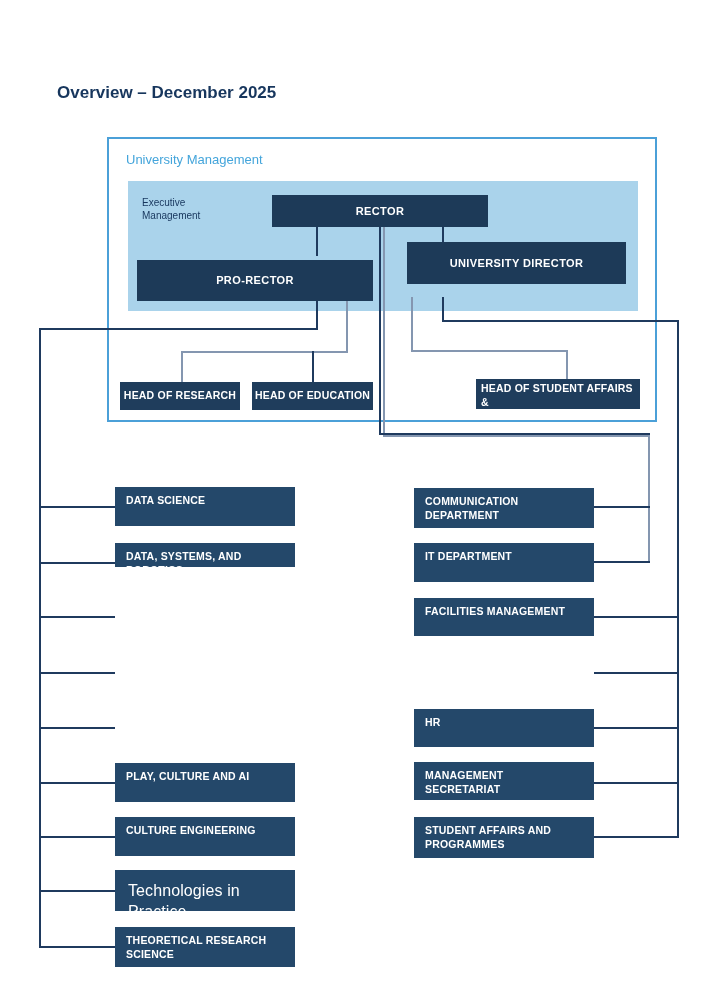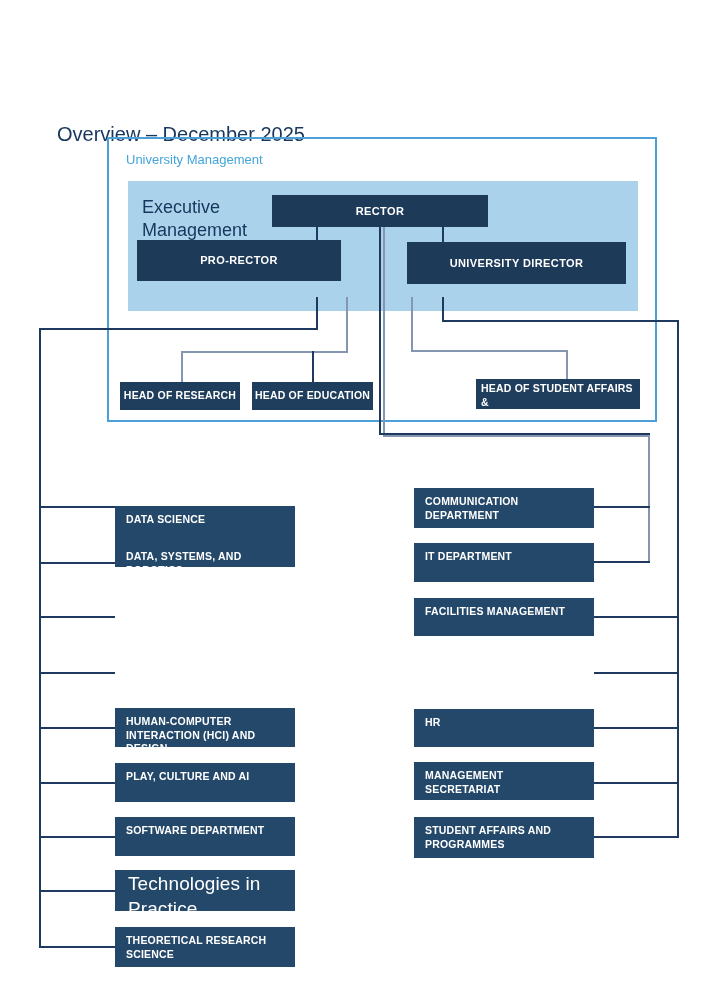--- a/index.html
+++ b/index.html
@@ -1,31 +1,31 @@
 <!DOCTYPE html>
 <html><head>
 <meta charset="utf-8">
 <style>
   html,body{margin:0;padding:0;background:#e8e8e8;font-family:"Liberation Sans",sans-serif;}
   #page{position:relative;width:711px;height:999px;background:#ffffff;margin:0 auto;overflow:hidden;}
 
   .title{position:absolute;left:57px;top:44px;font-size:30px;color:#1f3c5b;letter-spacing:.5px;white-space:nowrap;}
-  .subtitle{position:absolute;left:57px;top:83px;font-size:20px;font-weight:normal;color:#17365d;white-space:nowrap;margin-top:40px;}
+  .subtitle{position:absolute;left:57px;top:83px;font-size:17px;font-weight:bold;color:#17365d;white-space:nowrap;}
 
   .um-box{position:absolute;left:107px;top:137px;width:550px;height:285px;border:2px solid #4ba0d8;box-sizing:border-box;background:transparent;}
   .um-label{position:absolute;left:126px;top:152px;font-size:13px;color:#44a5db;white-space:nowrap;}
   .exec-panel{position:absolute;left:128px;top:181px;width:510px;height:130px;background:#aad3eb;}
-  .exec-label{position:absolute;left:142px;top:196px;font-size:18px;color:#17365d;line-height:1.3;white-space:pre-line;}
+  .exec-label{position:absolute;left:142px;top:196px;font-size:10px;color:#17365d;line-height:1.3;white-space:pre-line;}
 
   .node{position:absolute;box-sizing:border-box;color:#ffffff;font-weight:bold;line-height:1.3;white-space:pre-line;letter-spacing:.2px;}
   .exec-node{background:#1d3a58;display:flex;align-items:center;justify-content:center;font-size:11px;letter-spacing:.4px;text-align:center;}
   .head-node{background:#1f3d5c;display:flex;align-items:center;justify-content:center;font-size:10.5px;text-align:center;}
   .head-node.left-align{justify-content:flex-start;text-align:left;padding:2px 5px;align-items:flex-start;padding-top:3px;}
   .col-node{background:#24486a;font-size:10.5px;padding:7px 8px 0 11px;}
-  .tip-node{font-weight:normal;font-size:19px;padding-top:2px;padding-left:13px;letter-spacing:.1px;}
+  .tip-node{font-weight:normal;font-size:16px;padding-top:11px;padding-left:13px;letter-spacing:.1px;}
 
   .hline,.vline{position:absolute;}
   .navy{background:#1f3a5e;}
   .gray{background:#8496b0;}
   .hline{height:2px;}
   .vline{width:2px;}
 </style>
 </head>
 <body>
 
@@ -75,34 +75,32 @@
   <div class="vline navy" style="left:442px;top:297px;height:24px"></div>
   <div class="hline navy" style="left:442px;top:320px;width:237px"></div>
   <div class="vline navy" style="left:677px;top:320px;height:518px"></div>
   <div class="hline navy" style="left:594px;top:616px;width:83px"></div>
   <div class="hline navy" style="left:594px;top:672px;width:83px"></div>
   <div class="hline navy" style="left:594px;top:727px;width:83px"></div>
   <div class="hline navy" style="left:594px;top:782px;width:83px"></div>
   <div class="hline navy" style="left:594px;top:836px;width:83px"></div>
 
   <div class="node exec-node" style="left:272px;top:195px;width:216px;height:32px">RECTOR</div>
-  <div class="node exec-node" style="left:137px;top:240px;width:204px;height:41px">PRO-RECTOR</div>
+  <div class="node exec-node" style="left:137px;top:260px;width:236px;height:41px">PRO-RECTOR</div>
   <div class="node exec-node" style="left:407px;top:242px;width:219px;height:42px">UNIVERSITY DIRECTOR</div>
 
   <div class="node head-node" style="left:120px;top:382px;width:120px;height:28px">HEAD OF RESEARCH</div>
   <div class="node head-node" style="left:252px;top:382px;width:121px;height:28px">HEAD OF EDUCATION</div>
   <div class="node head-node left-align" style="left:476px;top:379px;width:164px;height:30px">HEAD OF STUDENT AFFAIRS &amp;
 PROGRAMMES</div>
 
-  <div class="node col-node" style="left:115px;top:506px;width:180px;height:39px">DATA SCIENCE</div>
+  <div class="node col-node" style="left:115px;top:487px;width:180px;height:39px">DATA SCIENCE</div>
   <div class="node col-node" style="left:115px;top:543px;width:180px;height:24px">DATA, SYSTEMS, AND ROBOTICS</div>
-  <div class="node col-node" style="left:115px;top:708px;width:180px;height:39px">HUMAN-COMPUTER
-INTERACTION (HCI) AND DESIGN</div>
   <div class="node col-node" style="left:115px;top:763px;width:180px;height:39px">PLAY, CULTURE AND AI</div>
-  <div class="node col-node" style="left:115px;top:817px;width:180px;height:39px">SOFTWARE DEPARTMENT</div>
+  <div class="node col-node" style="left:115px;top:817px;width:180px;height:39px">CULTURE ENGINEERING</div>
   <div class="node col-node tip-node" style="left:115px;top:870px;width:180px;height:41px">Technologies in Practice</div>
   <div class="node col-node" style="left:115px;top:927px;width:180px;height:40px">THEORETICAL RESEARCH
 SCIENCE</div>
 
   <div class="node col-node" style="left:414px;top:488px;width:180px;height:40px">COMMUNICATION
 DEPARTMENT</div>
   <div class="node col-node" style="left:414px;top:543px;width:180px;height:39px">IT DEPARTMENT</div>
   <div class="node col-node" style="left:414px;top:598px;width:180px;height:38px">FACILITIES MANAGEMENT</div>
   <div class="node col-node" style="left:414px;top:709px;width:180px;height:38px">HR</div>
   <div class="node col-node" style="left:414px;top:762px;width:180px;height:38px">MANAGEMENT

